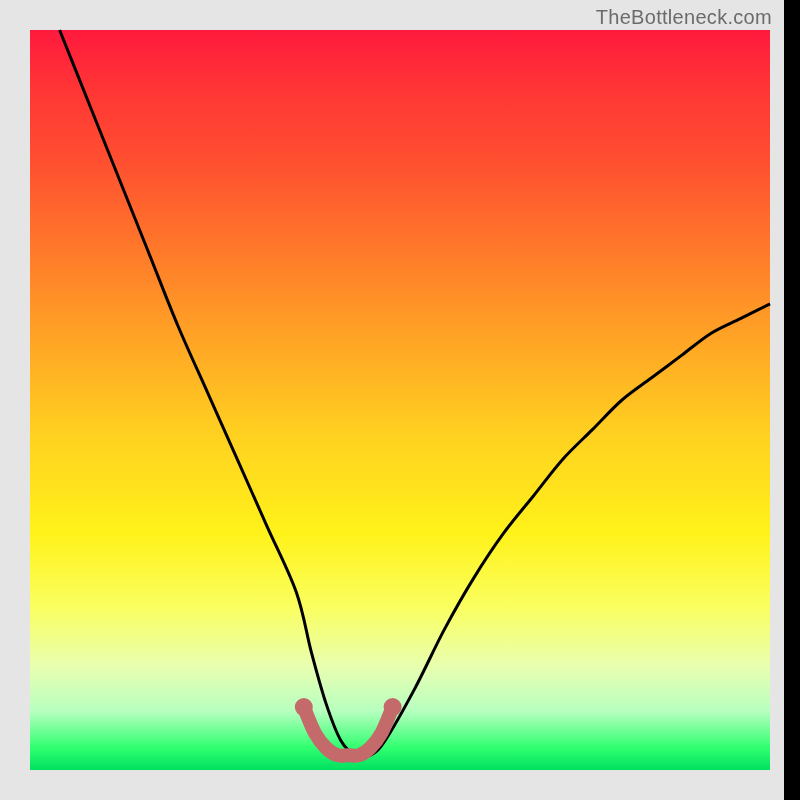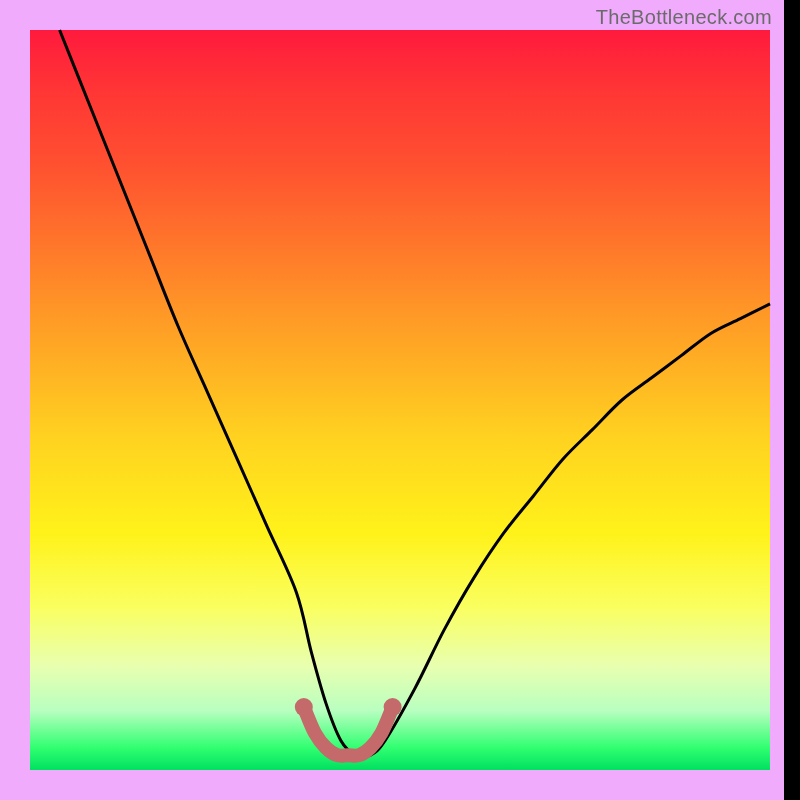--- a/index.html
+++ b/index.html
@@ -10,21 +10,21 @@
     background: #000;
     overflow: hidden;
     font-family: Arial, Helvetica, sans-serif;
   }
   .frame {
     position: absolute;
     top: 0;
     left: 0;
     width: 784px;
     height: 800px;
-    background: #f0abfc;
+    background: #e5e5e5;
   }
   .plot-area {
     position: absolute;
     top: 30px;
     left: 30px;
     width: 740px;
     height: 740px;
     background: linear-gradient(to bottom,
       #ff1a3d 0%,
       #ff3535 8%,

